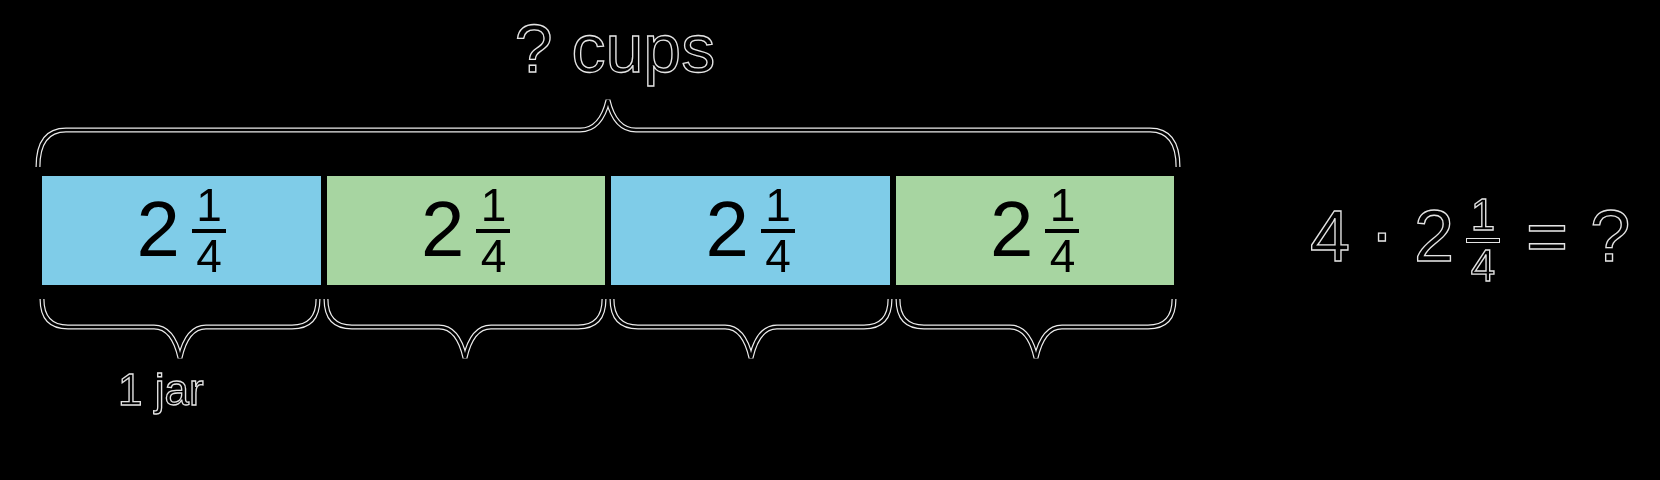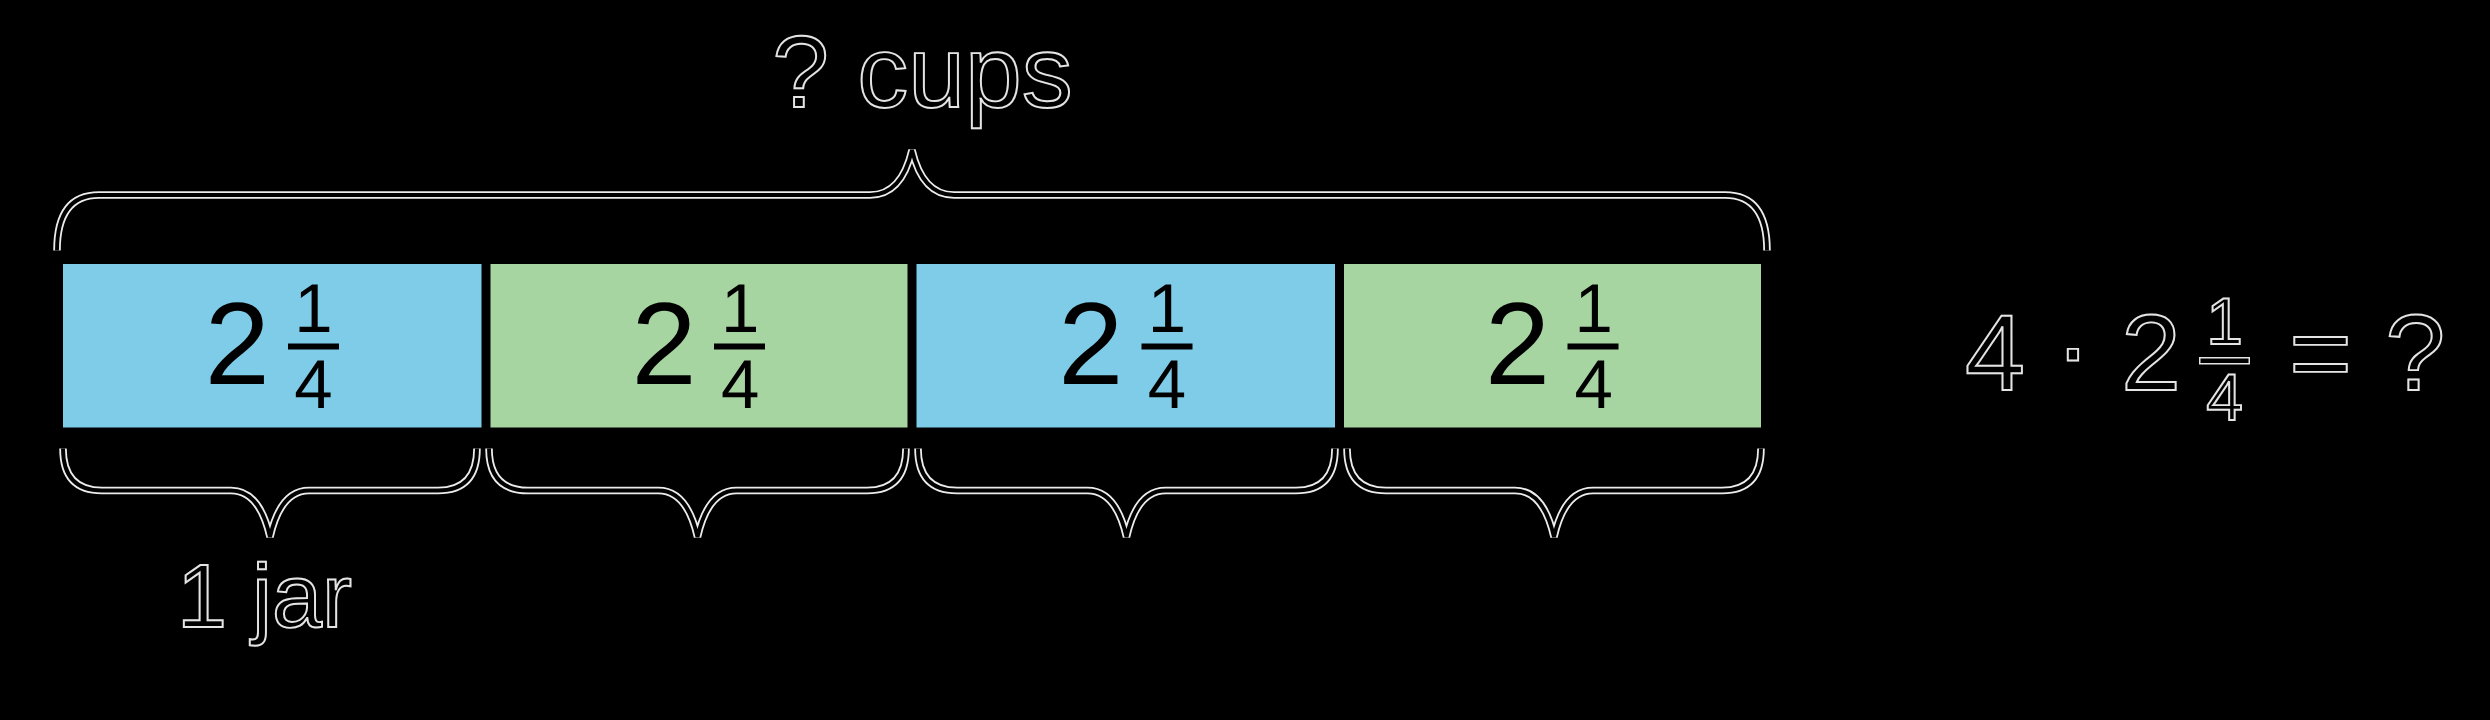--- a/index.html
+++ b/index.html
@@ -36,21 +36,21 @@
     top: 14px;
     transform: translateX(-50%);
     font-size: 68px;
     line-height: 1;
     white-space: nowrap;
   }
   #unit-label {
     position: absolute;
     left: 118px;
     top: 368px;
-    font-size: 60px;
+    font-size: 44px;
     line-height: 1;
     white-space: nowrap;
   }
   
   #tape-bar {
     position: absolute;
     left: 36px;
     top: 170px;
     width: 1144px;
     height: 121px;

